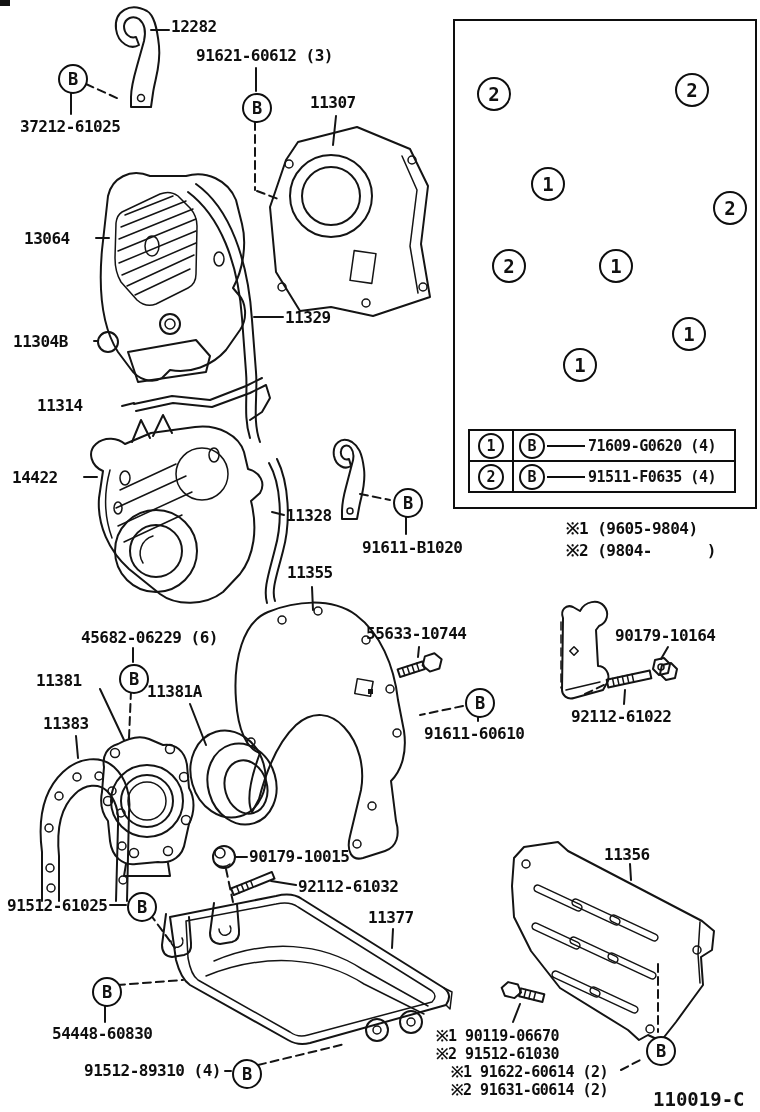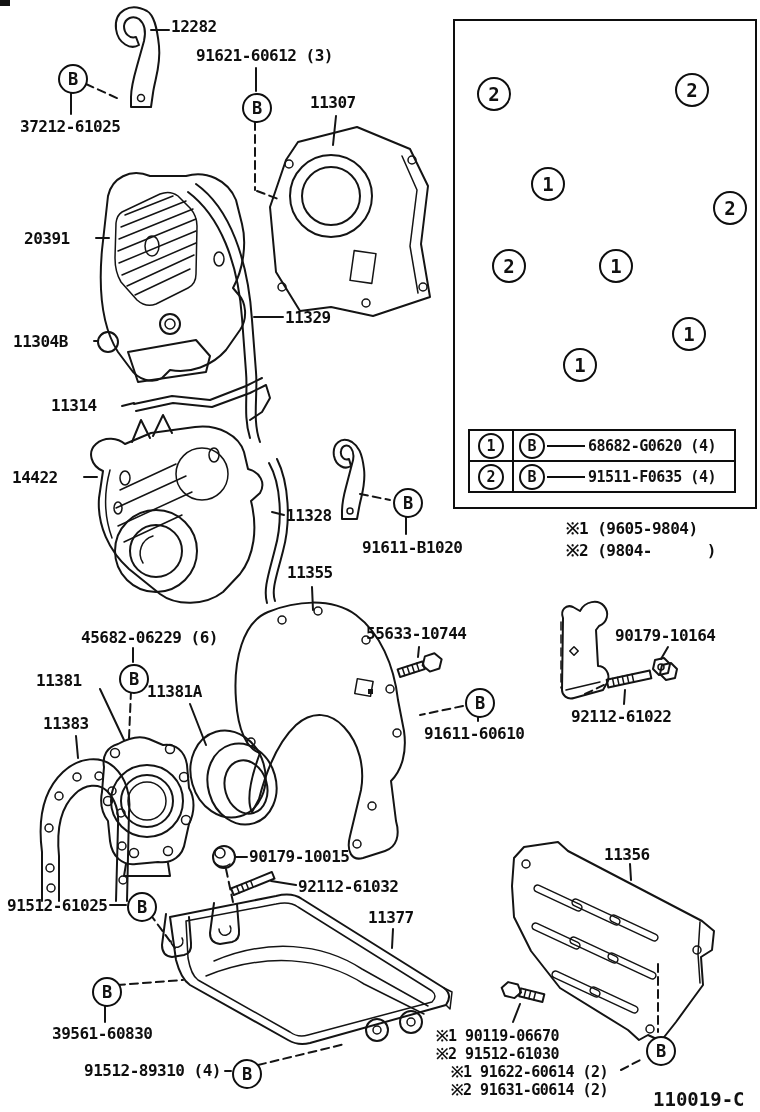--- a/index.html
+++ b/index.html
@@ -320,41 +320,41 @@
       <line class="dash" x1="621" y1="1070" x2="644" y2="1058"></line>
     </g>
   </svg>
 
   <div class="insetbox"></div>
 
   <div class="lbl" style="left:171px;top:17px">12282</div>
   <div class="lbl" style="left:196px;top:46px">91621-60612 (3)</div>
   <div class="lbl" style="left:310px;top:93px">11307</div>
   <div class="lbl" style="left:20px;top:117px">37212-61025</div>
-  <div class="lbl" style="left:24px;top:229px">20391</div>
+  <div class="lbl" style="left:24px;top:229px">13064</div>
   <div class="lbl" style="left:285px;top:308px">11329</div>
   <div class="lbl" style="left:13px;top:332px">11304B</div>
-  <div class="lbl" style="left:51px;top:396px">11314</div>
+  <div class="lbl" style="left:37px;top:396px">11314</div>
   <div class="lbl" style="left:12px;top:468px">14422</div>
   <div class="lbl" style="left:286px;top:506px">11328</div>
   <div class="lbl" style="left:362px;top:538px">91611-B1020</div>
   <div class="lbl" style="left:287px;top:563px">11355</div>
   <div class="lbl" style="left:81px;top:628px">45682-06229 (6)</div>
   <div class="lbl" style="left:36px;top:671px">11381</div>
   <div class="lbl" style="left:147px;top:682px">11381A</div>
   <div class="lbl" style="left:43px;top:714px">11383</div>
   <div class="lbl" style="left:366px;top:624px">55633-10744</div>
   <div class="lbl" style="left:424px;top:724px">91611-60610</div>
   <div class="lbl" style="left:615px;top:626px">90179-10164</div>
   <div class="lbl" style="left:571px;top:707px">92112-61022</div>
   <div class="lbl" style="left:249px;top:847px">90179-10015</div>
   <div class="lbl" style="left:298px;top:877px">92112-61032</div>
   <div class="lbl" style="left:7px;top:896px">91512-61025</div>
   <div class="lbl" style="left:368px;top:908px">11377</div>
-  <div class="lbl" style="left:52px;top:1024px">39561-60830</div>
+  <div class="lbl" style="left:52px;top:1024px">54448-60830</div>
   <div class="lbl" style="left:84px;top:1061px">91512-89310 (4)</div>
   <div class="lbl" style="left:604px;top:845px">11356</div>
   <div class="lbl small" style="left:436px;top:1025px">※1 90119-06670</div>
   <div class="lbl small" style="left:436px;top:1043px">※2 91512-61030</div>
   <div class="lbl small" style="left:451px;top:1061px">※1 91622-60614 (2)</div>
   <div class="lbl small" style="left:451px;top:1079px">※2 91631-G0614 (2)</div>
 
   <div class="bc" style="left:58px;top:64px">B</div>
   <div class="bc" style="left:242px;top:93px">B</div>
   <div class="bc" style="left:393px;top:488px">B</div>
@@ -375,21 +375,21 @@
   <div class="nc" style="left:563px;top:348px">1</div>
 
   <div class="legendbox">
     <div class="lrow">
       <div class="lc1">
           <span class="cir">1</span>
         </div>
       <div class="lc2">
         <span class="cir">B</span>
         <span class="lline"></span>
-        <span class="lpart">68682-G0620 (4)</span>
+        <span class="lpart">71609-G0620 (4)</span>
       </div>
     </div>
     <div class="lrow">
       <div class="lc1">
           <span class="cir">2</span>
         </div>
       <div class="lc2">
         <span class="cir">B</span>
         <span class="lline"></span>
         <span class="lpart">91511-F0635 (4)</span>

